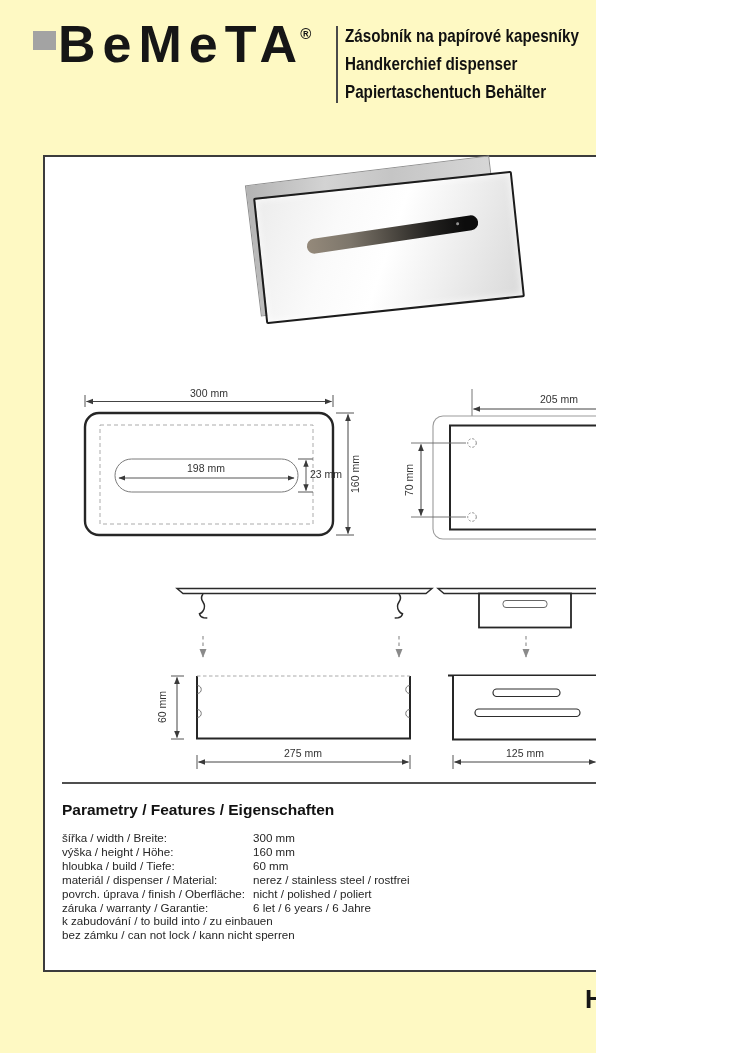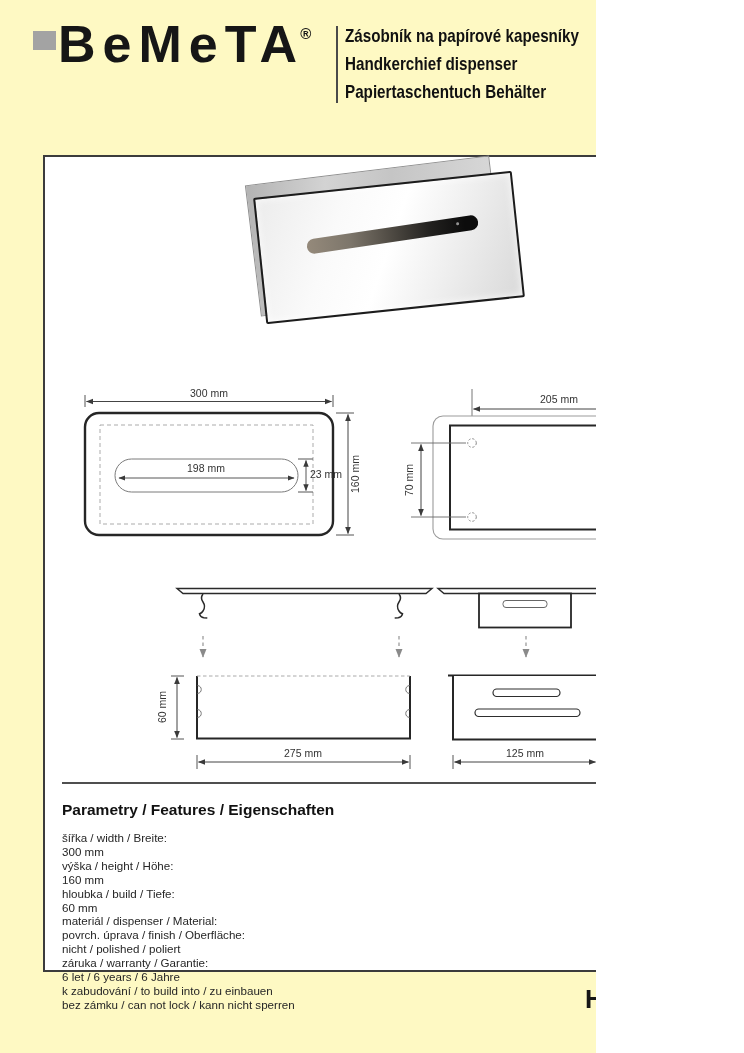--- a/index.html
+++ b/index.html
@@ -38,21 +38,21 @@
      background:rgba(255,255,255,.55); }
 
   
   .drawings { position:absolute; left:43px; top:378px; width:659px; height:402px; }
   .drawings text { font-family:"Liberation Sans", sans-serif; font-size:10.5px; fill:#333; }
 
   
   .param-rule { position:absolute; left:62px; top:782px; width:620px; height:2px; background:#4f4f4f; }
   .param-heading { position:absolute; left:62px; top:794px; font-size:15.5px; font-weight:bold; color:#111;margin-top:7px; }
   .param-table { position:absolute; left:62px; top:831px; width:600px; font-size:11.6px; line-height:13.9px; color:#262626; }
-  .param-row { display:flex;flex-direction:column; }
+  .param-row { display:flex; }
   .param-label { width:191px; flex:none; }
   .param-value { flex:1; }
 
   
   .collection { position:absolute; left:585px; top:984px; font-size:26px; font-weight:bold;
                 letter-spacing:1px; color:#161616; }
 </style>
 </head>
 <body>
 
@@ -187,20 +187,21 @@
     <div class="param-row">
       <span class="param-label">výška / height / Höhe:</span>
       <span class="param-value">160 mm</span>
     </div>
     <div class="param-row">
       <span class="param-label">hloubka / build / Tiefe:</span>
       <span class="param-value">60 mm</span>
     </div>
     <div class="param-row">
       <span class="param-label">materiál / dispenser / Material:</span>
+      <span class="param-value">nerez / stainless steel / rostfrei</span>
     </div>
     <div class="param-row">
       <span class="param-label">povrch. úprava / finish / Oberfläche:</span>
       <span class="param-value">nicht / polished / poliert</span>
     </div>
     <div class="param-row">
       <span class="param-label">záruka / warranty / Garantie:</span>
       <span class="param-value">6 let / 6 years / 6 Jahre</span>
     </div>
     <div class="param-row">

